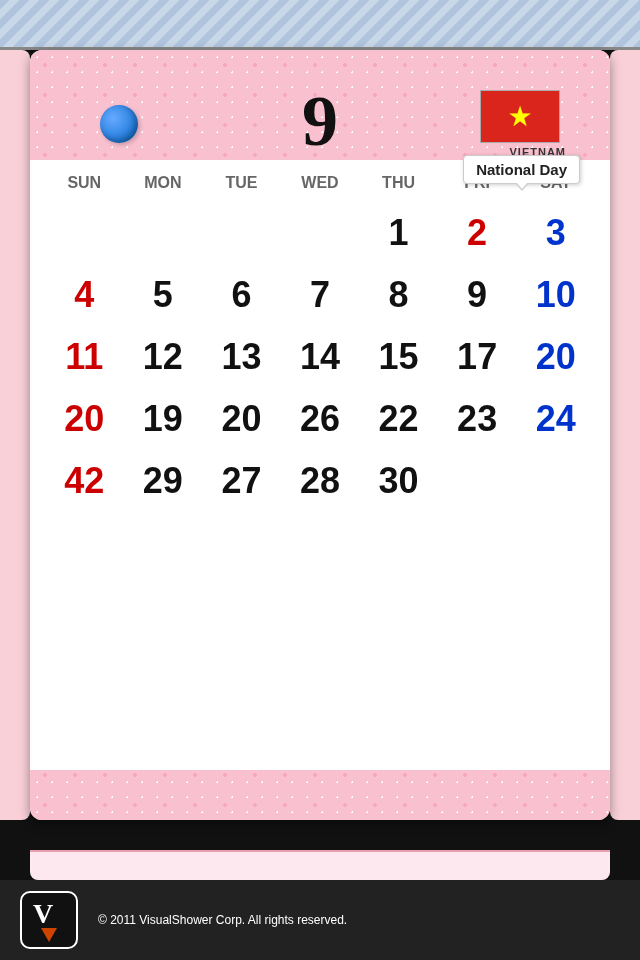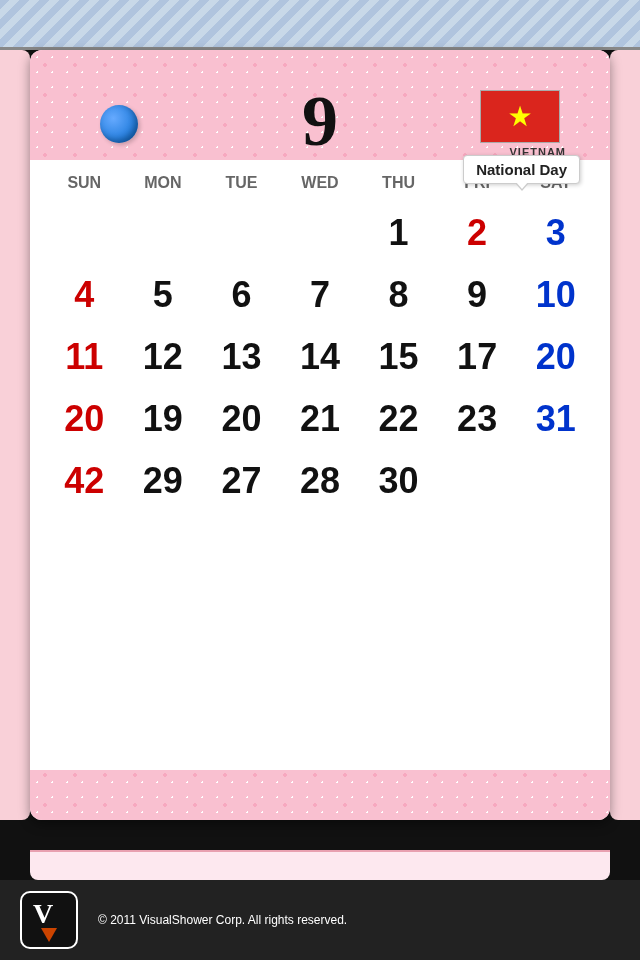--- a/index.html
+++ b/index.html
@@ -354,24 +354,24 @@
         <div class="cal-cell red">11</div>
         <div class="cal-cell black">12</div>
         <div class="cal-cell black">13</div>
         <div class="cal-cell black">14</div>
         <div class="cal-cell black">15</div>
         <div class="cal-cell black">17</div>
         <div class="cal-cell blue">20</div>
         <div class="cal-cell red">20</div>
         <div class="cal-cell black">19</div>
         <div class="cal-cell black">20</div>
-        <div class="cal-cell black">21</div>
+        <div class="cal-cell black">26</div>
         <div class="cal-cell black">22</div>
         <div class="cal-cell black">23</div>
-        <div class="cal-cell blue">31</div>
+        <div class="cal-cell blue">24</div>
         <div class="cal-cell red">42</div>
         <div class="cal-cell black">29</div>
         <div class="cal-cell black">27</div>
         <div class="cal-cell black">28</div>
         <div class="cal-cell black">30</div>
         <div class="cal-cell empty"></div>
       </div>
 
   </div>
 </div>

